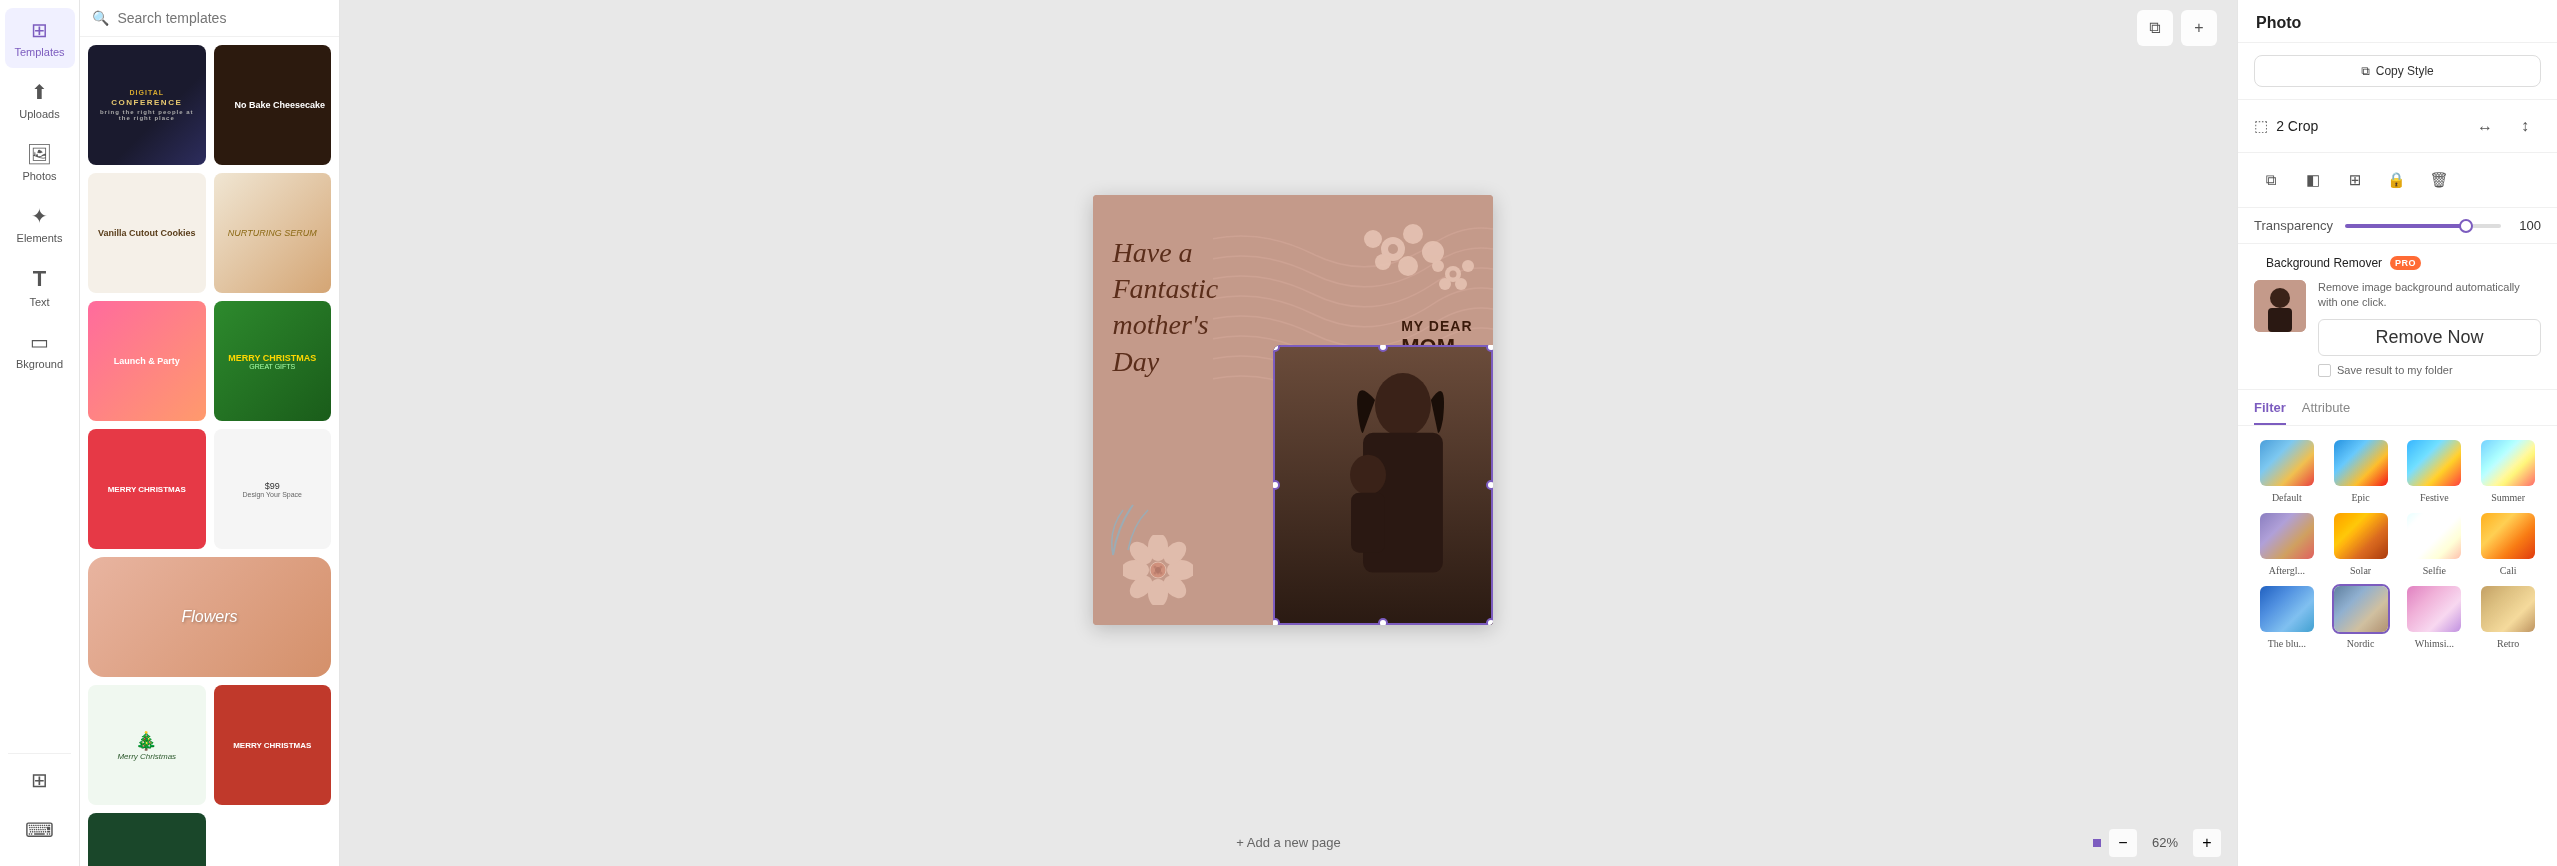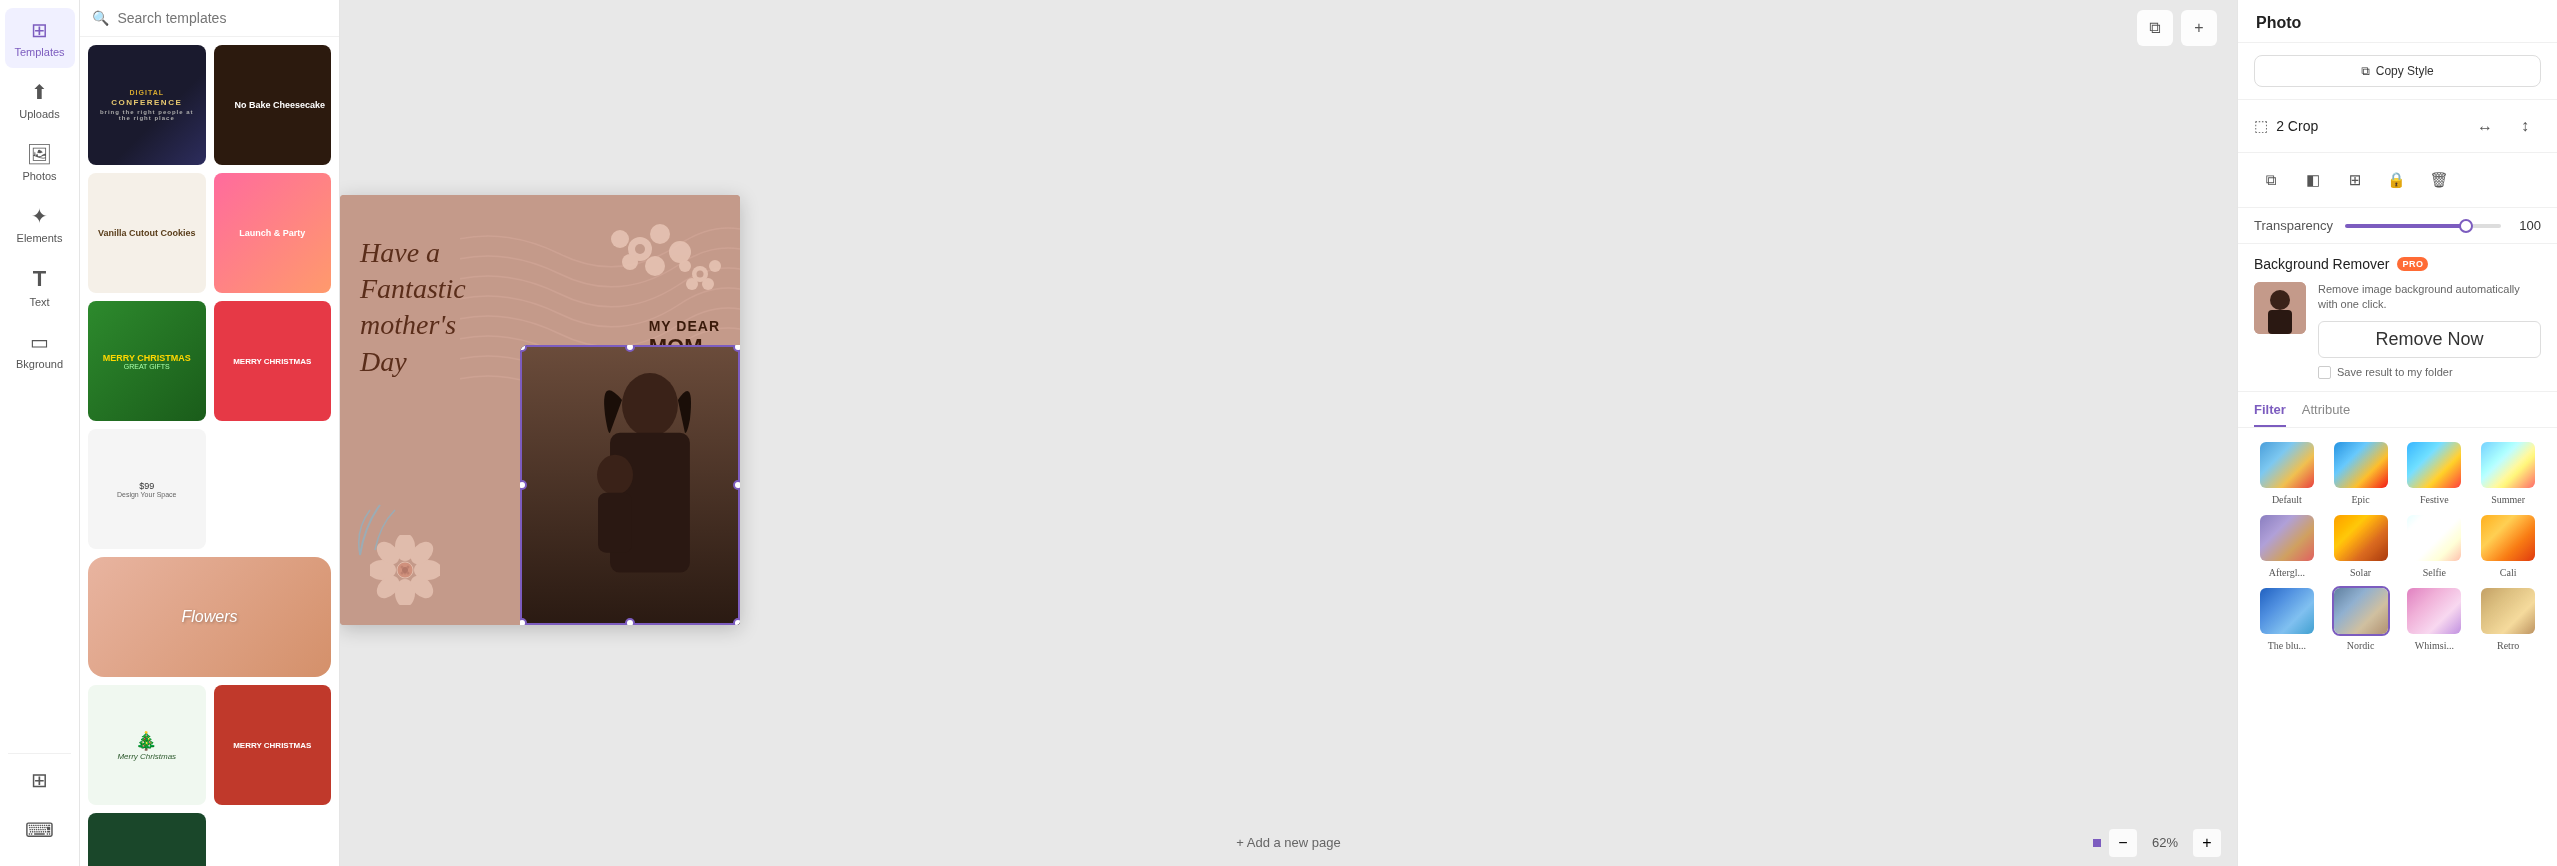--- a/index.html
+++ b/index.html
@@ -112,22 +112,23 @@
       display: flex;
       align-items: center;
       justify-content: center;
       font-size: 16px;
       color: #555;
     }
     .canvas-area {
       flex: 1;
       display: flex;
       align-items: center;
-      justify-content: flex-start;
+      justify-content: center;
       position: relative;
+      margin-left: 8px;
     }
     .canvas-page {
       position: relative;
       width: 400px;
       height: 430px;
       background: #c49a8a;
       border-radius: 4px;
       overflow: hidden;
       box-shadow: 0 4px 20px rgba(0,0,0,0.2);
     }
@@ -352,21 +353,21 @@
     .bg-remover-section {
       padding: 12px 16px;
       border-bottom: 1px solid #f0f0f0;
     }
     .bg-remover-header {
       display: flex;
       align-items: center;
       gap: 8px;
       margin-bottom: 10px;
     }
-    .bg-remover-title { font-size: 14px; font-weight: 500; color: #222; }
+    .bg-remover-title { font-size: 12px; font-weight: 500; color: #222; margin-left: 12px; }
     .pro-badge {
       background: #ff6b35;
       color: #fff;
       font-size: 9px;
       font-weight: bold;
       padding: 2px 5px;
       border-radius: 7px;
       letter-spacing: 0.5px;
     }
     .bg-remover-body {
@@ -560,20 +561,23 @@
     </div>
 
     <div class="template-card tc-cheesecake">
       <div style="color:#fff; font-size:9px; font-weight:bold; line-height:1.2;">No Bake Cheesecake</div>
     </div>
 
     <div class="template-card tc-cookies">
       <div style="font-size:9px; font-weight:bold; color:#5a3e1b;">Vanilla Cutout Cookies</div>
     </div>
 
+    <div class="template-card tc-serum">
+      <div style="font-size:9px; color:#8b6914; font-style:italic;">NURTURING SERUM</div>
+    </div>
 
     <div class="template-card tc-launch">
       <div style="font-size:9px; color:#fff; font-weight:bold;">Launch &amp; Party</div>
     </div>
 
     <div class="template-card tc-christmas1">
       <div style="font-size:9px; color:#ffd700; font-weight:bold;">MERRY CHRISTMAS</div>
       <div style="font-size:7px; color:#aaffaa;">GREAT GIFTS</div>
     </div>
 

